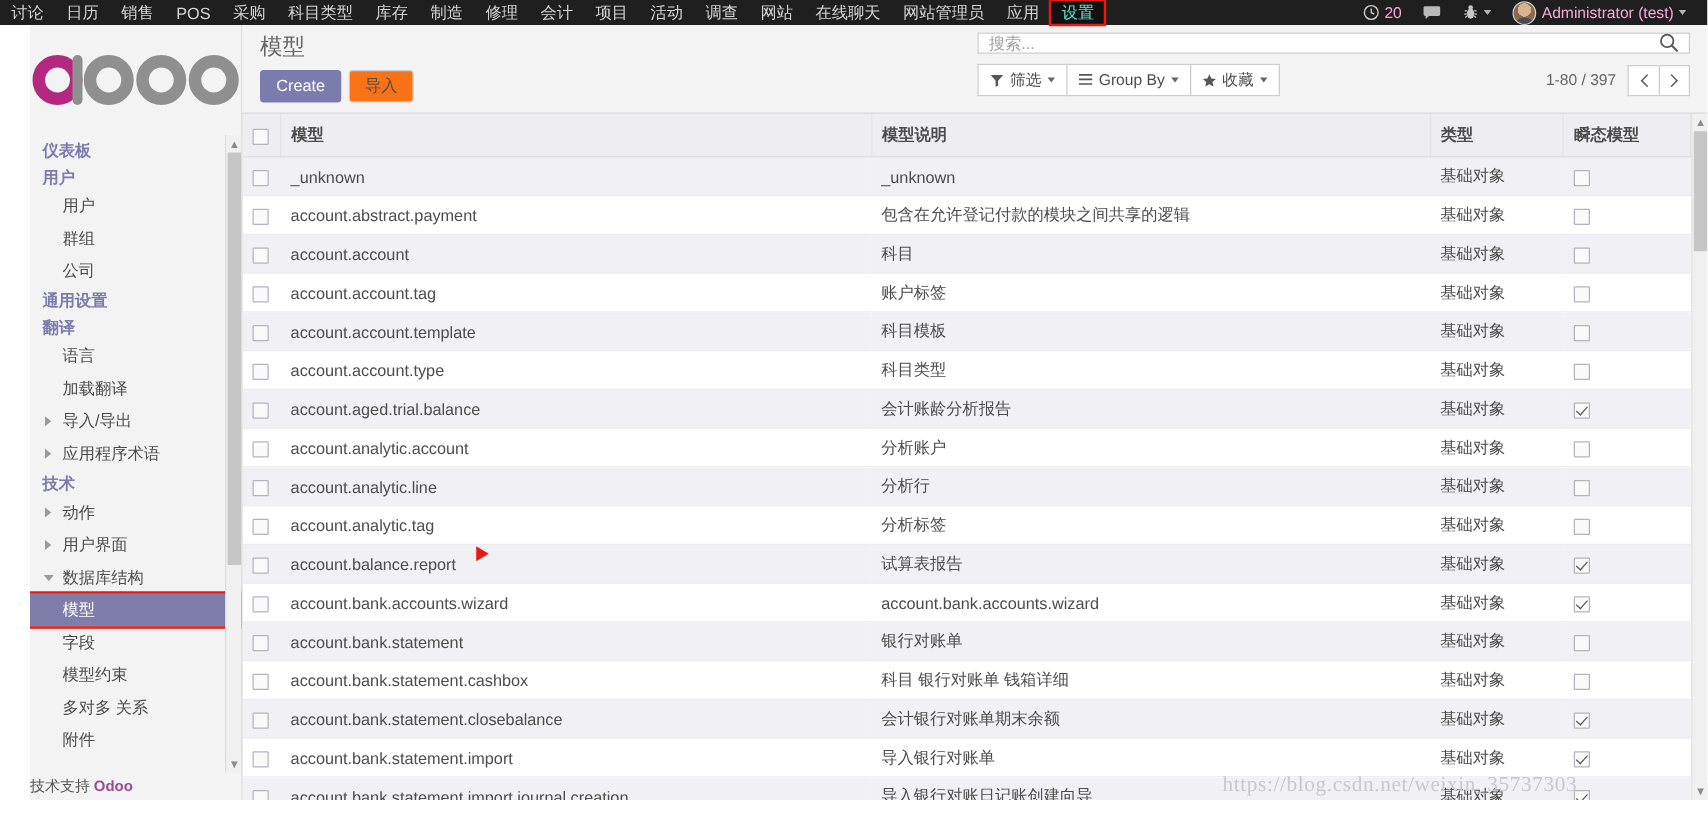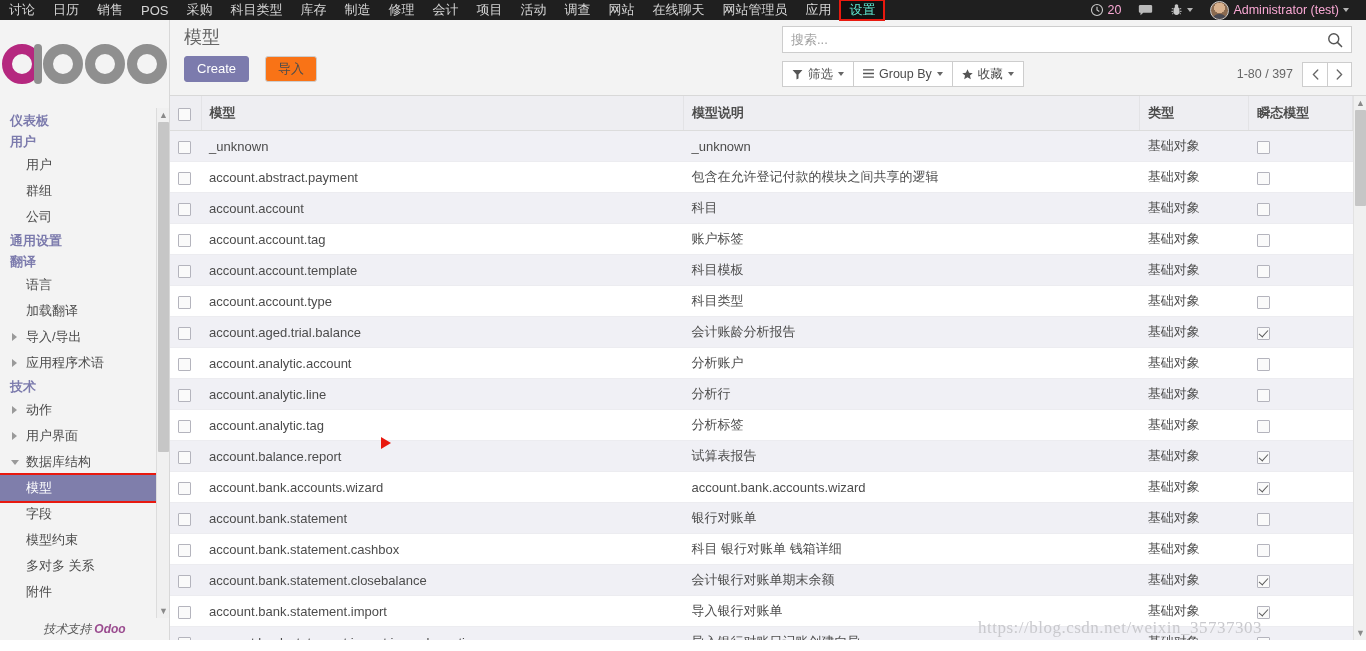--- a/index.html
+++ b/index.html
@@ -73,20 +73,21 @@
   
   #shell { display: flex; height: 620px; position: relative; }
 
   
   #sidebar {
     width: 170px; flex: none;
     background: #f3f3f3;
     border-right: 1px solid #d8d8d8;
     display: flex; flex-direction: column;
     position: relative;
+    margin-left: 24px;
   }
   #logo-area {
     height: 88px; display: flex; align-items: center; justify-content: center;
     flex: none;
   }
   .odoo-logo { display: flex; align-items: center; gap: 2px; }
   .ring {
     width: 40px; height: 40px; border-radius: 50%;
     border: 10px solid #8f8f8f; box-sizing: border-box;
   }
@@ -142,53 +143,52 @@
   }
   .sb-arrow.up { top: 0; }
   .sb-arrow.down { bottom: 0; }
   .sb-thumb {
     position: absolute; left: 1px; width: 11px;
     background: #c6c6c6; border-radius: 1px;
   }
   #side-footer {
     flex: none; height: 22px;
     font-size: 12px; color: #555;
-    display: flex; align-items: center; justify-content: center;
+    display: flex; align-items: center; 
     background: #f3f3f3;
-    font-style: italic;
   }
   #side-footer b { color: #9a4b8f; font-weight: bold; margin-left: 3px; }
 
   
   #main { flex: 1; display: flex; flex-direction: column; min-width: 0; background: #fff; }
 
   #control-panel {
     background: #f3f3f3;
     border-bottom: 1px solid #d8d8d8;
     padding: 6px 14px 8px 14px;
     flex: none;
     display: flex;
     position: relative;
   }
   .cp-left { display: flex; flex-direction: column; gap: 8px; }
   .bc-title { font-size: 18px; color: #666; line-height: 22px; }
-  .btn-row { display: flex; gap: 16px; }
+  .btn-row { display: flex; gap: 6px; }
   .btn {
     font-size: 13px; padding: 4px 12px; border-radius: 3px;
     cursor: pointer; line-height: 16px; border: 1px solid transparent;
   }
   .btn.primary { background: #7c7bad; color: #fff; border-color: #7c7bad; }
   .btn.secondary { background: #f97316; color: #4c4c4c; border: 1px solid #cdcdcd; }
 
   .cp-right {
     margin-left: auto; width: 570px; display: flex; flex-direction: column; gap: 8px;
   }
   .searchbar {
-    border: 1px solid #cdcdcd; background: #fff; height: 27px;
-    display: flex; align-items: center; padding: 0 8px;
+    border: 1px solid #cdcdcd; background: #fff; height: 17px;
+    display: flex; align-items: flex-end; padding: 0 8px;
   }
   .searchbar input {
     flex: 1; border: 0; outline: 0; font-size: 13px;
     font-family: "Liberation Sans", sans-serif; color: #4c4c4c; background: transparent;
   }
   .searchbar input::placeholder { color: #a0a0a0; }
   .search-icon { width: 16px; height: 16px; flex: none; }
 
   .filter-row { display: flex; align-items: center; }
   .fgroup { display: flex; align-items: flex-end; }

